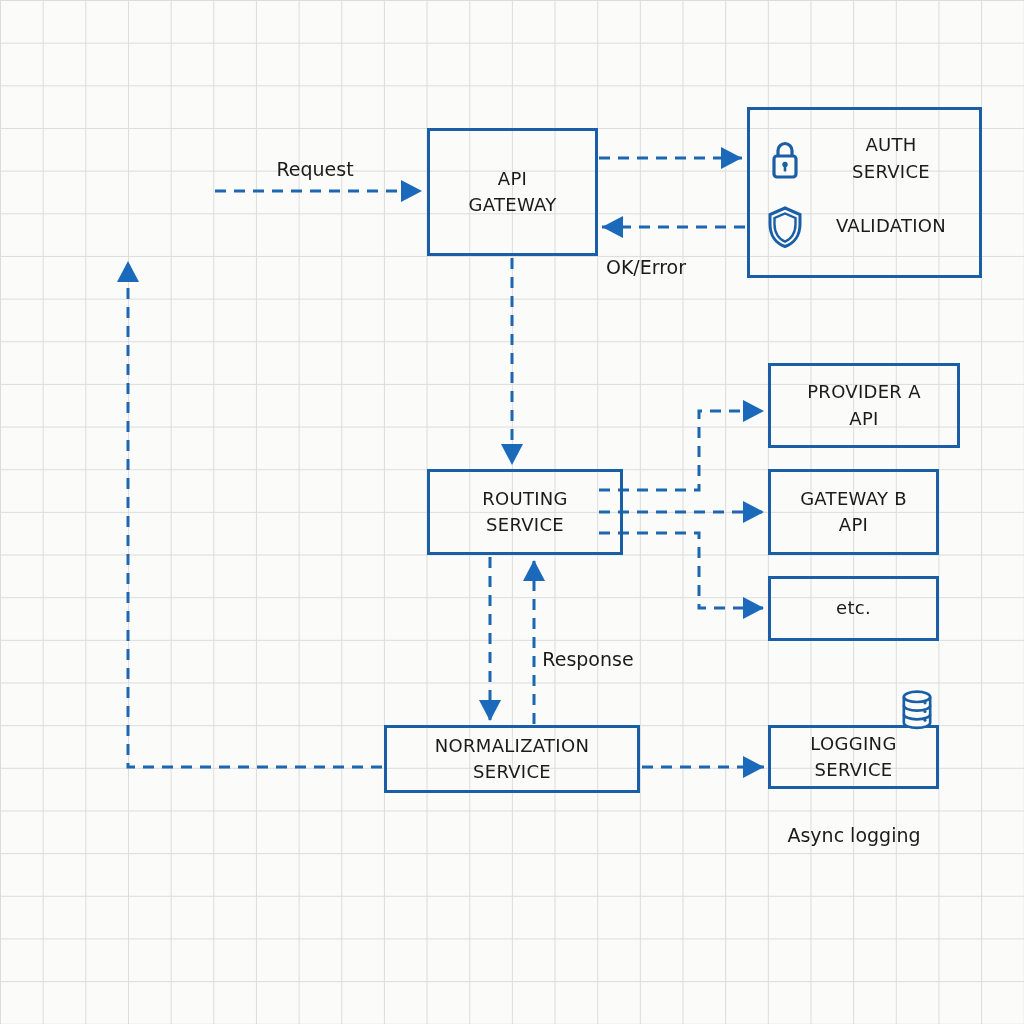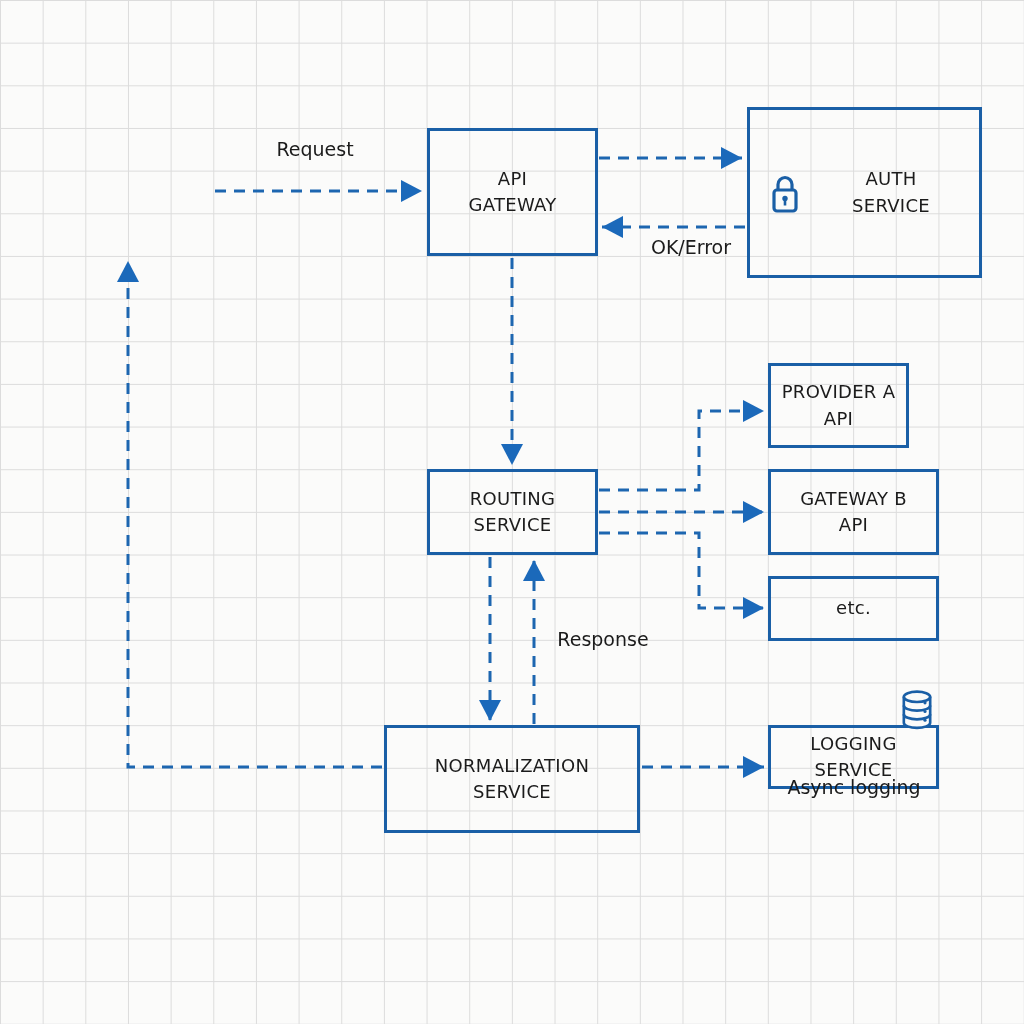--- a/index.html
+++ b/index.html
@@ -14,21 +14,21 @@
     color:#1b1b1b;
   }
   .connector-layer{position:absolute;left:0;top:0;width:1024px;height:1024px;}
   .edge{fill:none;stroke:#1d66b0;stroke-width:3;stroke-dasharray:11 8;}
   .node{
     position:absolute;border:3px solid #1a5fa6;box-sizing:border-box;
     display:flex;align-items:center;justify-content:center;text-align:center;
     background:transparent;
   }
   .node-label{white-space:pre-line;font-size:18px;line-height:1.45;letter-spacing:.3px;}
-  .edge-label{position:absolute;font-size:19px;text-align:center;white-space:nowrap;}
+  .edge-label{position:absolute;font-size:19px;text-align:center;white-space:nowrap;margin-top:20px;}
   
   .node--auth{flex-direction:column;justify-content:center;gap:24px;align-items:stretch;}
   .auth-row{display:flex;align-items:center;padding-left:17px;height:44px;}
   .auth-row .icon{flex:0 0 36px;display:flex;align-items:center;}
   .auth-row .auth-text{flex:1;text-align:center;}
   
   .db-icon{position:absolute;top:-38px;right:3px;width:32px;height:40px;}
 </style>
 </head>
 <body>
@@ -66,42 +66,51 @@
         <svg width="36" height="44" viewBox="0 0 36 44">
           <path d="M11,20 V13.5 A7,7 0 0 1 25,13.5 V20" fill="none" stroke="#1a5fa6" stroke-width="3.2"></path>
           <rect x="7" y="19" width="22" height="21" rx="3" fill="#fbfbfa" stroke="#1a5fa6" stroke-width="3.2"></rect>
           <circle cx="18" cy="27.5" r="2.7" fill="#1a5fa6"></circle>
           <path d="M18,29 V34.5" stroke="#1a5fa6" stroke-width="2.6"></path>
         </svg>
       </span>
       <span class="auth-text node-label">AUTH
 SERVICE</span>
     </div>
+    <div class="auth-row">
+      <span class="icon">
+        <svg width="36" height="42" viewBox="0 0 36 42">
+          <path d="M18,2 L33,8.5 V18 C33,29.5 27,37.5 18,40.5 C9,37.5 3,29.5 3,18 V8.5 Z" fill="none" stroke="#1a5fa6" stroke-width="3"></path>
+          <path d="M18,7.5 L28.5,12 V18.6 C28.5,26.8 24,33.2 18,35.6 C12,33.2 7.5,26.8 7.5,18.6 V12 Z" fill="none" stroke="#1a5fa6" stroke-width="2.4"></path>
+        </svg>
+      </span>
+      <span class="auth-text node-label">VALIDATION</span>
+    </div>
   </div>
 
-  <div class="node" style="left:427px;top:469px;width:171px;height:86px;">
+  <div class="node" style="left:427px;top:469px;width:196px;height:86px;">
     <span class="node-label">ROUTING
 SERVICE</span>
   </div>
 
-  <div class="node" style="left:768px;top:363px;width:141px;height:85px;">
+  <div class="node" style="left:768px;top:363px;width:192px;height:85px;">
     <span class="node-label">PROVIDER A
 API</span>
   </div>
 
   <div class="node" style="left:768px;top:469px;width:171px;height:86px;">
     <span class="node-label">GATEWAY B
 API</span>
   </div>
 
   <div class="node" style="left:768px;top:576px;width:171px;height:65px;">
     <span class="node-label">etc.</span>
   </div>
 
-  <div class="node" style="left:384px;top:725px;width:256px;height:108px;">
+  <div class="node" style="left:384px;top:725px;width:256px;height:68px;">
     <span class="node-label">NORMALIZATION
 SERVICE</span>
   </div>
 
   <div class="node" style="left:768px;top:725px;width:171px;height:64px;">
     <span class="icon db-icon">
       <svg width="32" height="40" viewBox="0 0 34 42">
         <path d="M3,7 V34.5 A14,5.5 0 0 0 31,34.5 V7" fill="#fbfbfa" stroke="#1a5fa6" stroke-width="2.8"></path>
         <ellipse cx="17" cy="7" rx="14" ry="5.5" fill="#fbfbfa" stroke="#1a5fa6" stroke-width="2.8"></ellipse>
         <path d="M3,16.2 A14,5.5 0 0 0 31,16.2" fill="none" stroke="#1a5fa6" stroke-width="2.8"></path>
@@ -110,19 +119,19 @@
         <circle cx="25.5" cy="22.6" r="1.7" fill="#1a5fa6"></circle>
         <circle cx="25.5" cy="31.8" r="1.7" fill="#1a5fa6"></circle>
       </svg>
     </span>
     <span class="node-label">LOGGING
 SERVICE</span>
   </div>
 
   <div class="edge-label" style="left:240px;top:138px;width:150px;">Request</div>
 
-  <div class="edge-label" style="left:617px;top:236px;width:148px;">OK/Error</div>
+  <div class="edge-label" style="left:572px;top:236px;width:148px;">OK/Error</div>
 
-  <div class="edge-label" style="left:528px;top:628px;width:150px;">Response</div>
+  <div class="edge-label" style="left:513px;top:628px;width:150px;">Response</div>
 
-  <div class="edge-label" style="left:754px;top:776px;width:200px;">Async logging</div>
+  <div class="edge-label" style="left:754px;top:804px;width:200px;">Async logging</div>
 
 </div>
 
 </body></html>

